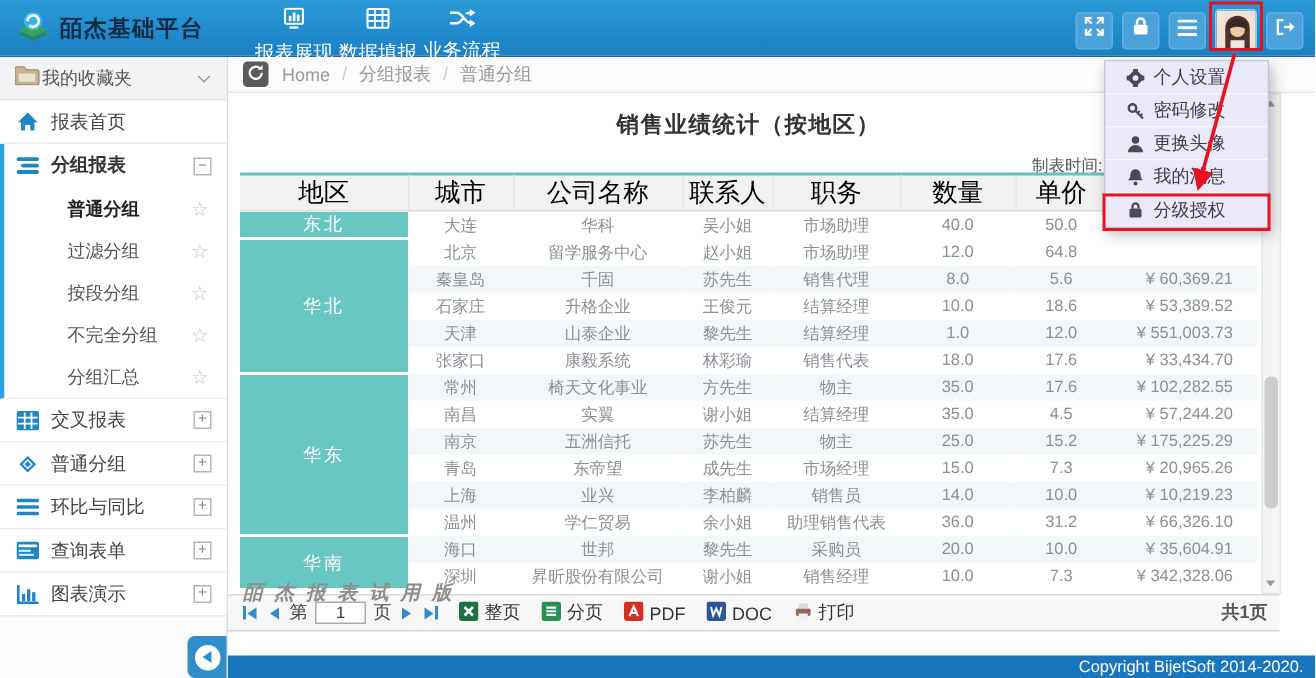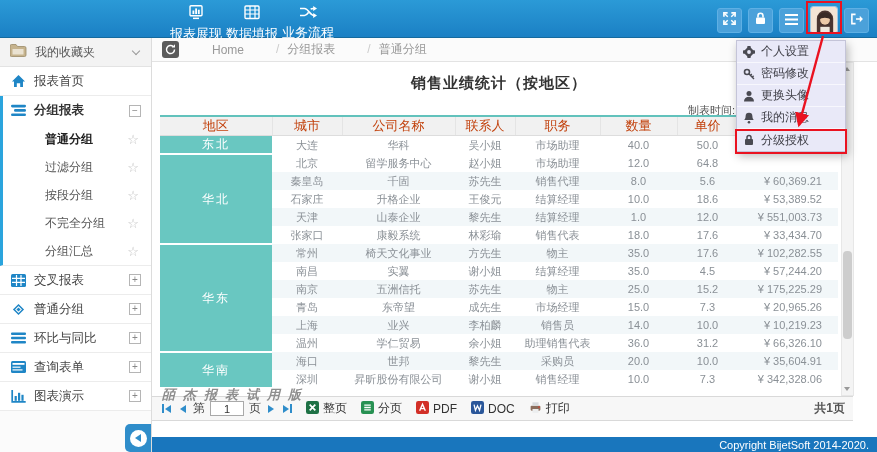--- a/index.html
+++ b/index.html
@@ -14,21 +14,21 @@
   .main-nav { position:absolute; left:168px; top:2px; display:flex; }
   .nav-item { width:56px; display:flex; flex-direction:column; align-items:center; gap:1px; padding:3px 2px 2px; cursor:pointer; }
   .nav-item .nav-lbl { font-size:13px; color:#fff; white-space:nowrap; }
   .hdr-btns { position:absolute; right:8px; top:6px; display:flex; gap:6px; align-items:center; }
   .hbtn { width:25px; height:25px; background:#4ba1da; border:1px solid #5fb0e4; border-radius:3px;
           display:flex; align-items:center; justify-content:center; cursor:pointer; }
   .avatar { width:28px; height:28px; border-radius:3px; overflow:hidden; cursor:pointer; border:1px solid #9cc8e8; }
 
   
   .sidebar { position:absolute; left:0; top:38px; width:152px; height:414px; background:#fbfbfb; border-right:1px solid #dcdcdc; }
-  .fav-row { height:29px; display:flex; align-items:center; gap:7px; padding:0 12px 0 10px;
+  .fav-row { height:29px; display:flex; align-items:center; padding:0 12px 0 10px;
              background:#f3f3f3; border-bottom:1px solid #e3e3e3; font-size:12px; color:#555; cursor:pointer; }
   .chev-down { width:6px; height:6px; border-right:1.5px solid #999; border-bottom:1.5px solid #999;
                transform:rotate(45deg); margin-left:auto; margin-top:-3px; }
   .side-row { height:29px; display:flex; align-items:center; gap:7px; padding:0 10px; border-bottom:1px solid #ececec;
               font-size:12.5px; color:#444; cursor:pointer; background:#fff; }
   .side-row .ic { width:17px; display:flex; justify-content:center; }
   .side-group.expanded { border-left:3px solid #2aa4dd; }
   .side-group.expanded .side-row { padding-left:7px; font-weight:bold; color:#333; border-bottom:none; }
   .side-child { height:28px; display:flex; align-items:center; padding:0 12px 0 42px; font-size:12px; color:#555;
                 cursor:pointer; background:#fff; }
@@ -40,30 +40,30 @@
   .collapse-btn { position:absolute; right:0; bottom:0; width:26px; height:28px; background:#2f8dca;
                   border-radius:5px 0 0 5px; display:flex; align-items:center; justify-content:center; cursor:pointer; }
   .collapse-btn .circ { width:17px; height:17px; background:#fff; border-radius:50%; display:flex; align-items:center; justify-content:center; }
   .c-arrow { width:0; height:0; border-right:6px solid #2f8dca; border-top:4px solid transparent; border-bottom:4px solid transparent; margin-right:1px; }
 
   
   .crumb { position:absolute; left:152px; top:38px; width:725px; height:24px; background:#fbfbfb;
            border-bottom:1px solid #e3e3e3; display:flex; align-items:center; padding-left:10px; gap:9px; }
   .refresh-btn { width:17px; height:17px; background:#5b5b5b; border-radius:3px; display:flex; align-items:center; justify-content:center; cursor:pointer; }
   .crumb-items { display:flex; align-items:center; font-size:12px; color:#999; }
-  .crumb-item { cursor:pointer;margin-left:24px; }
+  .crumb-item { cursor:pointer; }
   .crumb-item:not(:first-child)::before { content:"/"; margin:0 8px; color:#ccc; }
 
   
   .main { position:absolute; left:152px; top:62px; width:725px; height:334px; background:#fff; }
   .rpt-title { position:absolute; left:0; top:12px; width:694px; text-align:center; font-size:15px; font-weight:bold; color:#333; letter-spacing:1px; }
   .made-time { position:absolute; top:41px; right:142px; font-size:11px; color:#555; }
   .rpt-table { position:absolute; left:8px; top:53px; width:678px; border-collapse:collapse; table-layout:fixed; }
   .rpt-table th { height:15px; background:#f1f1f1; border-top:2px solid #62c2bc; border-bottom:1px solid #ddd;
-                  border-right:1px solid #e4e4e4; font-size:13px; font-weight:normal; color:#c2410c; }
+                  border-right:1px solid #e4e4e4; font-size:17px; font-weight:normal; color:#000000; }
   .rpt-table th:last-child { border-right:none; }
   .rpt-table td { height:18px; font-size:11px; color:#8a9096; text-align:center; white-space:nowrap; overflow:hidden; background:#fff; }
   .rpt-table tr.alt td { background:#f2f7f9; }
   .rpt-table td.region { background:#69c7c1 !important; color:#fff; font-size:12px; letter-spacing:2px; border-bottom:2px solid #fff;margin-top:24px; }
   .rpt-table td.total { text-align:right; padding-right:16px; }
   .wm { position:absolute; left:10px; top:324px; font-family:"Liberation Serif","DejaVu Serif",serif; font-style:italic;
         font-weight:bold; font-size:13px; letter-spacing:8px; color:#8d8d8d; z-index:10; }
   .vscroll { position:absolute; left:689px; top:0; width:13px; height:334px; background:#f4f4f4; border:1px solid #e7e7e7; z-index:5; }
   .sb-thumb { position:absolute; left:1px; top:188px; width:9px; height:88px; background:#cdcdcd; border-radius:4px; cursor:pointer; }
   .sb-up { position:absolute; top:4px; left:2px; width:0; height:0; border-bottom:4px solid #999; border-left:3.5px solid transparent; border-right:3.5px solid transparent; cursor:pointer; }
@@ -84,37 +84,48 @@
   .total-pages { margin-left:auto; padding-right:8px; color:#555;font-weight:bold; }
 
   
   .footer { position:absolute; left:152px; top:437px; width:725px; height:15px; background:#1976bd;
             display:flex; align-items:center; padding:0 8px; font-size:11px; color:#fff; }
   .footer .f-right { margin-left:auto; }
 
   
   .umenu { position:absolute; left:736px; top:40px; width:110px; background:#e9e9f8; border:1px solid #c4c4d8;
            box-shadow:2px 4px 9px rgba(0,0,0,.28); z-index:40; }
-  .umenu-item { height:22px; display:flex; align-items:center; gap:6px; padding-left:6px; font-size:12px;
+  .umenu-item { height:22px; display:flex; align-items:center; gap:6px; padding-left:14px; font-size:12px;
                 color:#3e3e46; border-bottom:1px solid #f7f7fd; cursor:pointer; background:#e9e9f8; }
   .umenu-item:last-child { border-bottom:none; }
   .umenu-item .mic { width:12px; display:flex; justify-content:center; }
 
   
   .annot { position:absolute; border:2px solid #ea1220; z-index:50; pointer-events:none; }
   #annot-avatar { left:806px; top:1px; width:36px; height:33px; }
   #annot-item { left:735px; top:129px; width:112px; height:25px; }
   .annot-arrow { position:absolute; left:0; top:0; width:877px; height:452px; z-index:51; pointer-events:none; }
 </style>
 </head>
 <body>
 
 <div class="app">
 
   <div class="hdr">
+    <div class="logo">
+      <span>
+        <svg width="24" height="22" viewBox="0 0 24 22">
+            <path d="M3 14 l9-4 9 4-9 4z" fill="#3aa648"></path>
+            <path d="M3 17 l9 4 9-4 0-2-9 4-9-4z" fill="#2c8a3c"></path>
+            <circle cx="12" cy="8" r="6.2" fill="#35b4e8"></circle>
+            <path d="M8.3 8.2 a3.8 3.8 0 1 1 1.2 2.6" stroke="#fff" stroke-width="1.9" fill="none"></path>
+          </svg>
+      </span>
+      <span class="logo-text">皕杰基础平台</span>
+    </div>
     <div class="main-nav" id="mainNav">
         <div class="nav-item">
           <span><svg width="18" height="15" viewBox="0 0 18 15">
               <rect x="3" y="0.8" width="12" height="10" rx="1" fill="none" stroke="#fff" stroke-width="1.4"></rect>
               <rect x="5.5" y="5.5" width="1.8" height="3.6" fill="#fff"></rect>
               <rect x="8.2" y="3.4" width="1.8" height="5.7" fill="#fff"></rect>
               <rect x="10.9" y="4.7" width="1.8" height="4.4" fill="#fff"></rect>
               <rect x="6" y="12.6" width="6" height="1.5" fill="#fff"></rect>
             </svg></span>
           <span class="nav-lbl">报表展现</span>

